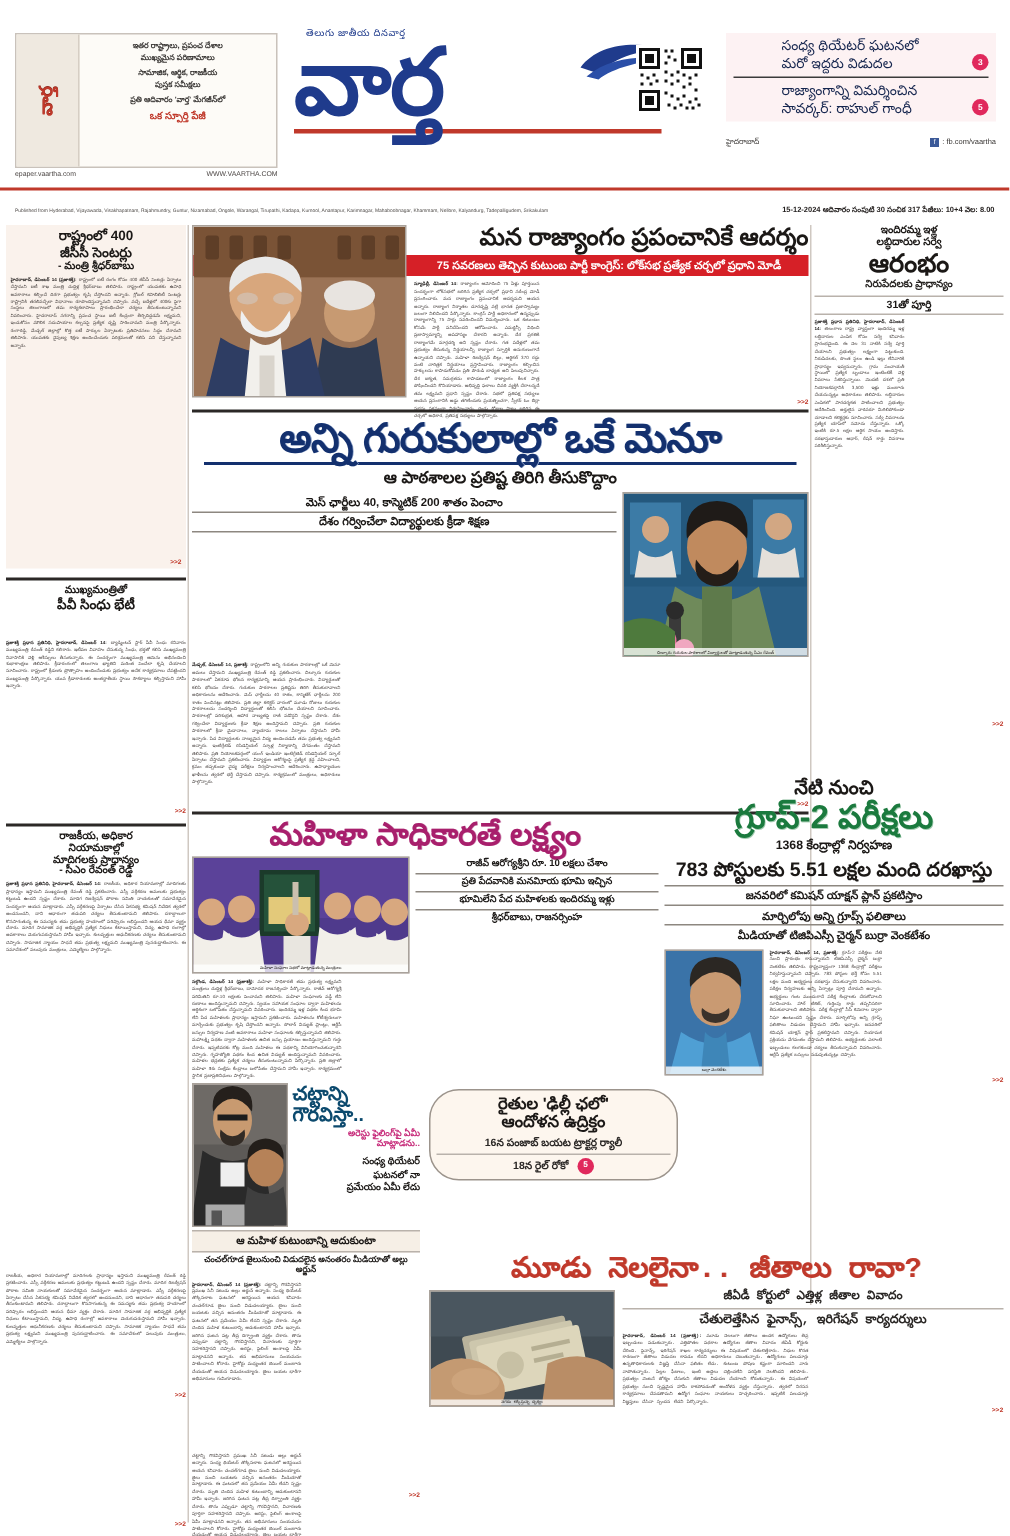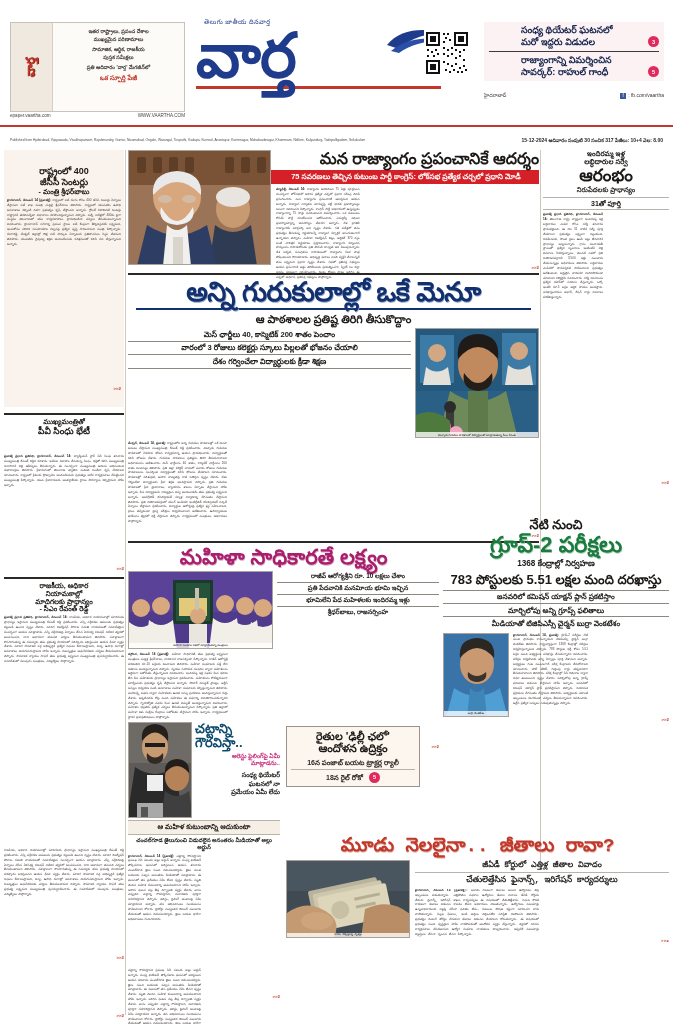--- a/index.html
+++ b/index.html
@@ -57,21 +57,21 @@
 
   .qr { position:absolute; left:424px; top:30px; width:46px; height:46px; }
   .qr svg { display:block; }
 
   .flashbox {
     position:absolute; left:484px; top:22px; width:180px;
     background:#fdf2f3; border:0; padding:3px 5px;
   }
   .flash-item { position:relative; padding-right:15px; }
   .flash-item .l1, .flash-item .l2 {
-    font-size:9.3px; font-weight:bold; color:#16264f; line-height:1.25;
+    font-size:9.3px; font-weight:normal; color:#16264f; line-height:1.25;
     white-space:nowrap;
     padding-left:32px;
   }
   .flash-sep { height:1px; background:#3b3b3b; margin:3px 0; }
   .pgbadge {
     position:absolute; right:0; bottom:1px;
     width:11px; height:11px; border-radius:50%;
     background:#e0295c; color:#fff; font-size:5.6px; font-weight:bold;
     display:flex; align-items:center; justify-content:center;
   }
@@ -300,21 +300,21 @@
   <div class="dateline">
     <span>Published from Hyderabad, Vijayawada, Visakhapatnam, Rajahmundry, Guntur, Nizamabad, Ongole, Warangal, Tirupathi, Kadapa, Kurnool, Anantapur, Karimnagar, Mahaboobnagar, Khammam, Nellore, Kalyandurg, Tadepalligudem, Srikakulam</span>
     <span class="right">15-12-2024 ఆదివారం సంపుటి 30 సంచిక 317 పేజీలు: 10+4 వెల: 8.00</span>
   </div>
 
   <div class="vrule" style="left:125px; top:150px; height:865px;"></div>
   <div class="vrule" style="left:540px; top:150px; height:720px;"></div>
 
   <div class="col-left">
 
-    <div class="lblock place-tint" style="padding:16px 3px;">
+    <div class="lblock place-tint" style="padding:2px 3px;">
       <div class="hl hl-md">రాష్ట్రంలో 400</div>
       <div class="hl hl-md">జీసీసీ సెంటర్లు</div>
       <div class="hl hl-sm" style="margin-bottom:2px;">- మంత్రి శ్రీధర్‌బాబు</div>
       <div class="body-copy" style="height:188px;">
         <b>హైదరాబాద్, డిసెంబర్ 14 (ప్రజాశక్తి):</b>
         <span>రాష్ట్రంలో ఐటీ రంగం కోసం 400 జీసీసీ సెంటర్లు ఏర్పాటు చేస్తామని ఐటీ శాఖ మంత్రి దుద్దిళ్ల శ్రీధర్‌బాబు తెలిపారు. రాష్ట్రంలో యువతకు ఉపాధి అవకాశాలు కల్పించే దిశగా ప్రభుత్వం కృషి చేస్తోందని అన్నారు. గ్లోబల్ కెపాబిలిటీ సెంటర్లు రాష్ట్రానికి తరలివచ్చేలా విధానాలు రూపొందిస్తున్నామని చెప్పారు. వచ్చే ఐదేళ్లలో 400కు పైగా సంస్థలు తెలంగాణలో తమ కార్యకలాపాలు ప్రారంభించేలా చర్యలు తీసుకుంటున్నామని వివరించారు. హైదరాబాద్ నగరాన్ని ప్రపంచ స్థాయి ఐటీ కేంద్రంగా తీర్చిదిద్దడమే లక్ష్యమని, ఇందుకోసం మౌలిక సదుపాయాల కల్పనపై ప్రత్యేక దృష్టి సారించామని మంత్రి పేర్కొన్నారు. రంగారెడ్డి, మేడ్చల్ జిల్లాల్లో కొత్త ఐటీ పార్కుల ఏర్పాటుకు ప్రతిపాదనలు సిద్ధం చేశామని తెలిపారు. యువతకు నైపుణ్య శిక్షణ అందించేందుకు పరిశ్రమలతో కలిసి పని చేస్తున్నామని అన్నారు.</span>
       </div>
       <div class="cont">&gt;&gt;2</div>
     </div>
 
@@ -391,21 +391,20 @@
     <div class="rule-dark"></div>
 
     <div>
       <div class="mega">అన్ని గురుకులాల్లో ఒకే మెనూ</div>
       <div class="mega-underline"></div>
       <div class="deck">ఆ పాఠశాలల ప్రతిష్ట తిరిగి తీసుకొద్దాం</div>
 
       <div style="display:flex; margin-top:2px;">
         <div style="flex:1; padding-right:4px;">
           <div class="bullet-line">మెస్ ఛార్జీలు 40, కాస్మెటిక్ 200 శాతం పెంచాం</div>
-          <div class="bullet-line">వారంలో 3 రోజులు కలెక్టర్లు స్కూలు పిల్లలతో భోజనం చేయాలి</div>
           <div class="bullet-line">దేశం గర్వించేలా విద్యార్థులకు క్రీడా శిక్షణ</div>
         </div>
         <div class="ph" style="width:124px; height:110px; flex:none;">
           <svg width="124" height="110" viewBox="0 0 124 110" preserveAspectRatio="none">
             <rect width="124" height="110" fill="#2a5f86"></rect>
             <rect x="0" y="0" width="124" height="62" fill="#24587d"></rect>
             <rect x="4" y="6" width="34" height="48" fill="#3c7ba6"></rect>
             <circle cx="21" cy="24" r="9" fill="#d2a783"></circle>
               <path d="M10 38 q11 9 22 0 l3 18 h-28z" fill="#e4e0da"></path>
             <rect x="86" y="4" width="34" height="52" fill="#3c7ba6"></rect>
@@ -568,21 +567,21 @@
     <div style="font-size:5.6px; font-weight:bold; text-align:center; color:#1b1816; line-height:1.3; padding:2px 1px;">చంచల్‌గూడ జైలునుంచి విడుదలైన అనంతరం మీడియాతో అల్లు అర్జున్</div>
     <div class="cols2" style="height:140px;">
       <div class="body-copy">
         <b>హైదరాబాద్, డిసెంబర్ 14 (ప్రజాశక్తి):</b>
         <span>చట్టాన్ని గౌరవిస్తానని ప్రముఖ సినీ నటుడు అల్లు అర్జున్ అన్నారు. సంధ్య థియేటర్ తొక్కిసలాట ఘటనలో అరెస్టయిన ఆయన శనివారం చంచల్‌గూడ జైలు నుంచి విడుదలయ్యారు. జైలు నుంచి బయటకు వచ్చిన అనంతరం మీడియాతో మాట్లాడారు. ఈ ఘటనలో తన ప్రమేయం ఏమీ లేదని స్పష్టం చేశారు. మృతి చెందిన మహిళ కుటుంబాన్ని ఆదుకుంటానని హామీ ఇచ్చారు. జరిగిన ఘటన పట్ల తీవ్ర దిగ్భ్రాంతి వ్యక్తం చేశారు. తాను ఎప్పుడూ చట్టాన్ని గౌరవిస్తానని, విచారణకు పూర్తిగా సహకరిస్తానని చెప్పారు. అరెస్టు, ఫైలింగ్ అంశాలపై ఏమీ మాట్లాడనని అన్నారు. తన అభిమానులు సంయమనం పాటించాలని కోరారు. హైకోర్టు మధ్యంతర బెయిల్ మంజూరు చేయడంతో ఆయన విడుదలయ్యారు. జైలు బయట భారీగా అభిమానులు గుమిగూడారు.</span>
       </div>
     </div>
     <div class="cont">&gt;&gt;2</div>
   </div>
 
-  <div class="framed-box" style="position:absolute; left:286px; top:726px; width:134px;">
+  <div class="framed-box" style="position:absolute; left:286px; top:726px; width:166px;border-radius:20px;">
     <div class="hl" style="font-size:11px;">రైతుల 'ఢిల్లీ ఛలో'</div>
     <div class="hl" style="font-size:11px;">ఆందోళన ఉద్రిక్తం</div>
     <div class="sub" style="font-size:7px; margin-top:3px;">16న పంజాబ్ బయట ట్రాక్టర్ల ర్యాలీ</div>
     <div class="rule-thin"></div>
     <div style="display:flex; align-items:center; justify-content:center; gap:6px;">
       <div class="sub" style="font-size:7px;">18న రైల్ రోకో</div>
       <span class="badge-inline">5</span>
     </div>
   </div>
 

